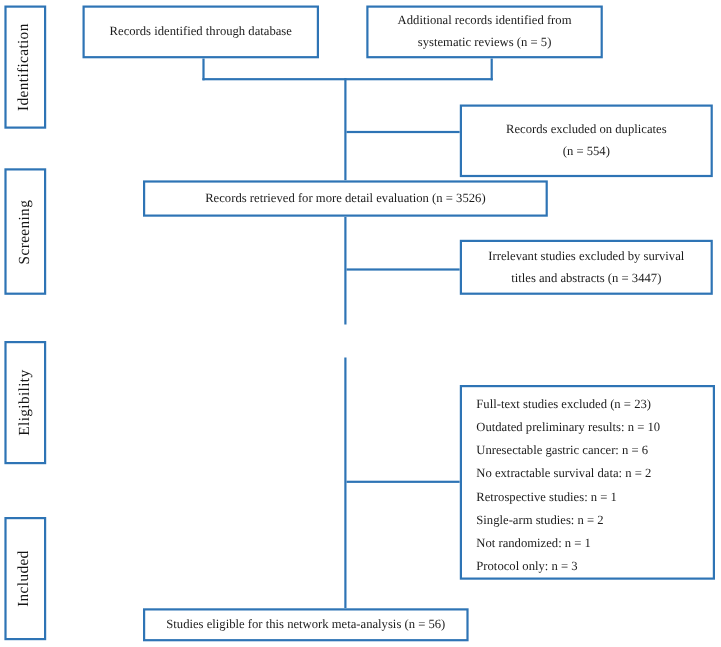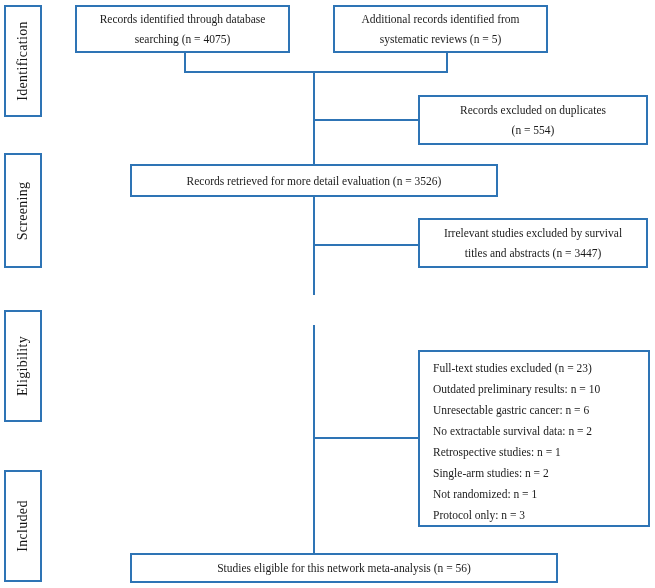--- a/index.html
+++ b/index.html
@@ -64,26 +64,26 @@
     color: #1b1b1b;
   }
   
   #stage-identification { top: 5px;   height: 112px; }
   #stage-screening      { top: 153px; height: 115px; }
   #stage-eligibility    { top: 310px; height: 112px; }
   #stage-included       { top: 470px; height: 112px; }
   
   #box-database   { left: 75px;  top: 5px;   width: 215px; height: 48px; }
   #box-additional { left: 333px; top: 5px;   width: 215px; height: 48px; font-family: Liberation Serif, serif; }
-  #box-duplicates { left: 418px; top: 95px;  width: 230px; height: 50px; }
+  #box-duplicates { left: 418px; top: 95px;  width: 230px; height: 66px; }
   #box-retrieved  { left: 130px; top: 164px; width: 368px; height: 33px; }
   #box-irrelevant { left: 418px; top: 218px; width: 230px; height: 50px; }
   #box-fulltext   { left: 130px; top: 295px; width: 368px; height: 30px; }
   #box-excluded   { left: 418px; top: 350px; width: 232px; height: 177px; }
-  #box-eligible   { left: 130px; top: 553px; width: 428px; height: 30px; }
+  #box-eligible   { left: 130px; top: 553px; width: 296px; height: 30px; }
   
   #seg-drop-left    { left: 184px; top: 53px;  width: 2px;   height: 20px; }
   #seg-drop-right   { left: 446px; top: 53px;  width: 2px;   height: 20px; }
   #seg-merge        { left: 184px; top: 71px;  width: 264px; height: 2px;  }
   #seg-main-1       { left: 313px; top: 71px;  width: 2px;   height: 93px; }
   #seg-branch-dup   { left: 315px; top: 119px; width: 103px; height: 2px;  }
   #seg-main-2       { left: 313px; top: 197px; width: 2px;   height: 98px; }
   #seg-branch-irrel { left: 315px; top: 244px; width: 103px; height: 2px;  }
   #seg-main-3       { left: 313px; top: 325px; width: 2px;   height: 228px;}
   #seg-branch-excl  { left: 315px; top: 437px; width: 103px; height: 2px;  }
@@ -111,21 +111,20 @@
   <div class="seg" id="seg-merge"></div>
   <div class="seg" id="seg-main-1"></div>
   <div class="seg" id="seg-branch-dup"></div>
   <div class="seg" id="seg-main-2"></div>
   <div class="seg" id="seg-branch-irrel"></div>
   <div class="seg" id="seg-main-3"></div>
   <div class="seg" id="seg-branch-excl"></div>
 
   <div class="box" id="box-database">
     <div>Records identified through database</div>
-    <div>searching (n = 4075)</div>
   </div>
 
   <div class="box" id="box-additional">
     <div>Additional records identified from</div>
     <div>systematic reviews (n = 5)</div>
   </div>
 
   <div class="box" id="box-duplicates">
     <div>Records excluded on duplicates</div>
     <div>(n = 554)</div>

